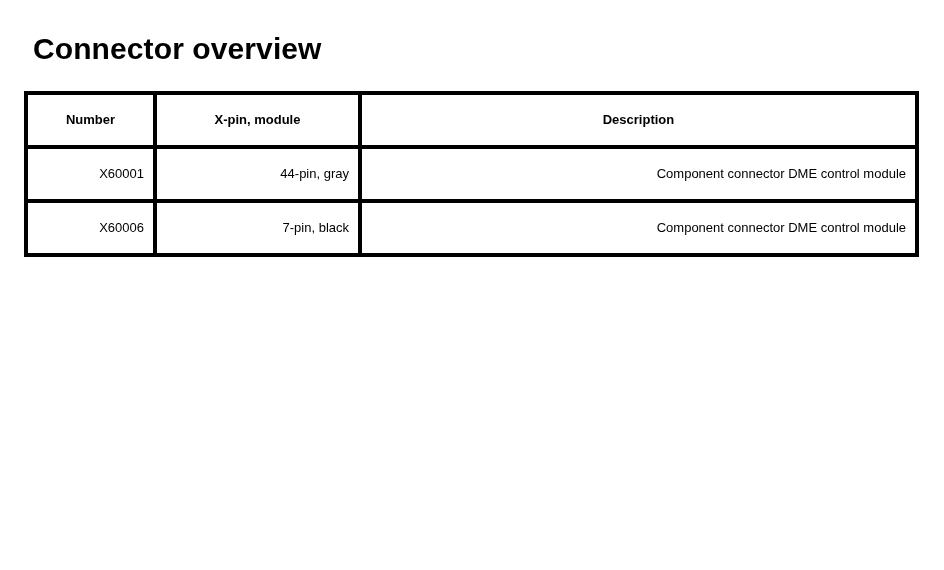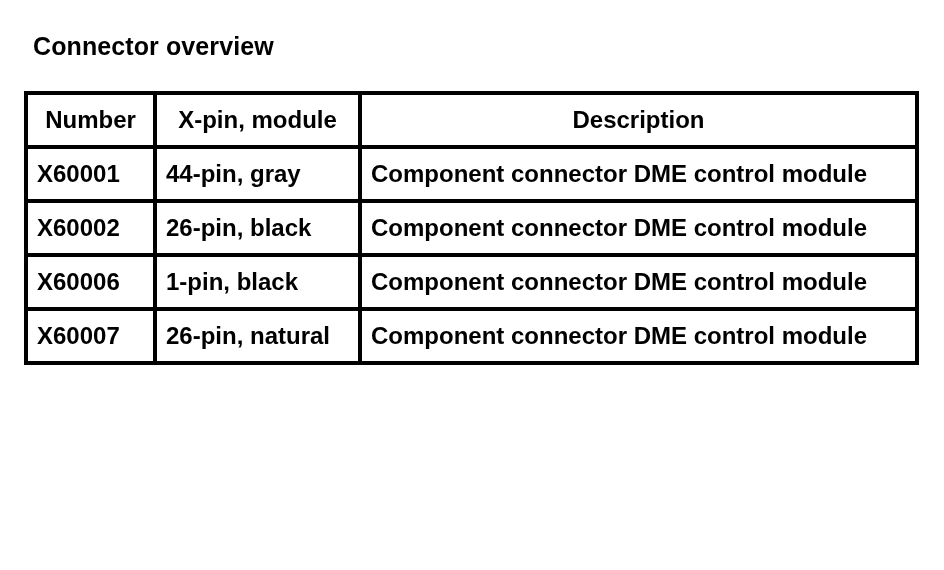--- a/index.html
+++ b/index.html
@@ -22,21 +22,21 @@
     top: 0;
     width: 944px;
     height: 570px;
     background: #ffffff;
   }
 
   #page-title {
     position: absolute;
     left: 33px;
     top: 14px;
-    font-size: 25px;
+    font-size: 30px;
     font-weight: bold;
     line-height: 30px;
     letter-spacing: 0.1px;
     white-space: nowrap;
   }
 
   #connector-table {
     position: absolute;
     left: 24px;
     top: 91px;
@@ -48,36 +48,36 @@
 
   #connector-table col.col-number   { width: 129px; }
   #connector-table col.col-xpin     { width: 205px; }
   #connector-table col.col-desc     { width: 557px; }
 
   #connector-table th,
   #connector-table td {
     border: 4px solid #000000;
     height: 50px;
     padding: 0 9px;
-    font-size: 24px;
+    font-size: 13px;
     line-height: 22px;
     vertical-align: middle;
     white-space: nowrap;
     overflow: hidden;
     background: #ffffff;
   }
 
   #connector-table th {
     font-weight: bold;
     text-align: center;
   }
 
   #connector-table td {
-    font-weight: bold;
-    text-align: left;
+    font-weight: normal;
+    text-align: right;
   }
 </style>
 </head>
 <body>
 
 <div id="page">
 
   <h1 id="page-title">Connector overview</h1>
 
   <table id="connector-table">
@@ -93,30 +93,20 @@
         <th>Description</th>
       </tr>
     </thead>
     <tbody id="table-body">
       <tr>
         <td>X60001</td>
         <td>44-pin, gray</td>
         <td>Component connector DME control module</td>
       </tr>
       <tr>
-        <td>X60002</td>
-        <td>26-pin, black</td>
-        <td>Component connector DME control module</td>
-      </tr>
-      <tr>
         <td>X60006</td>
-        <td>1-pin, black</td>
-        <td>Component connector DME control module</td>
-      </tr>
-      <tr>
-        <td>X60007</td>
-        <td>26-pin, natural</td>
+        <td>7-pin, black</td>
         <td>Component connector DME control module</td>
       </tr>
     </tbody>
   </table>
 
 </div>
 
 </body></html>

